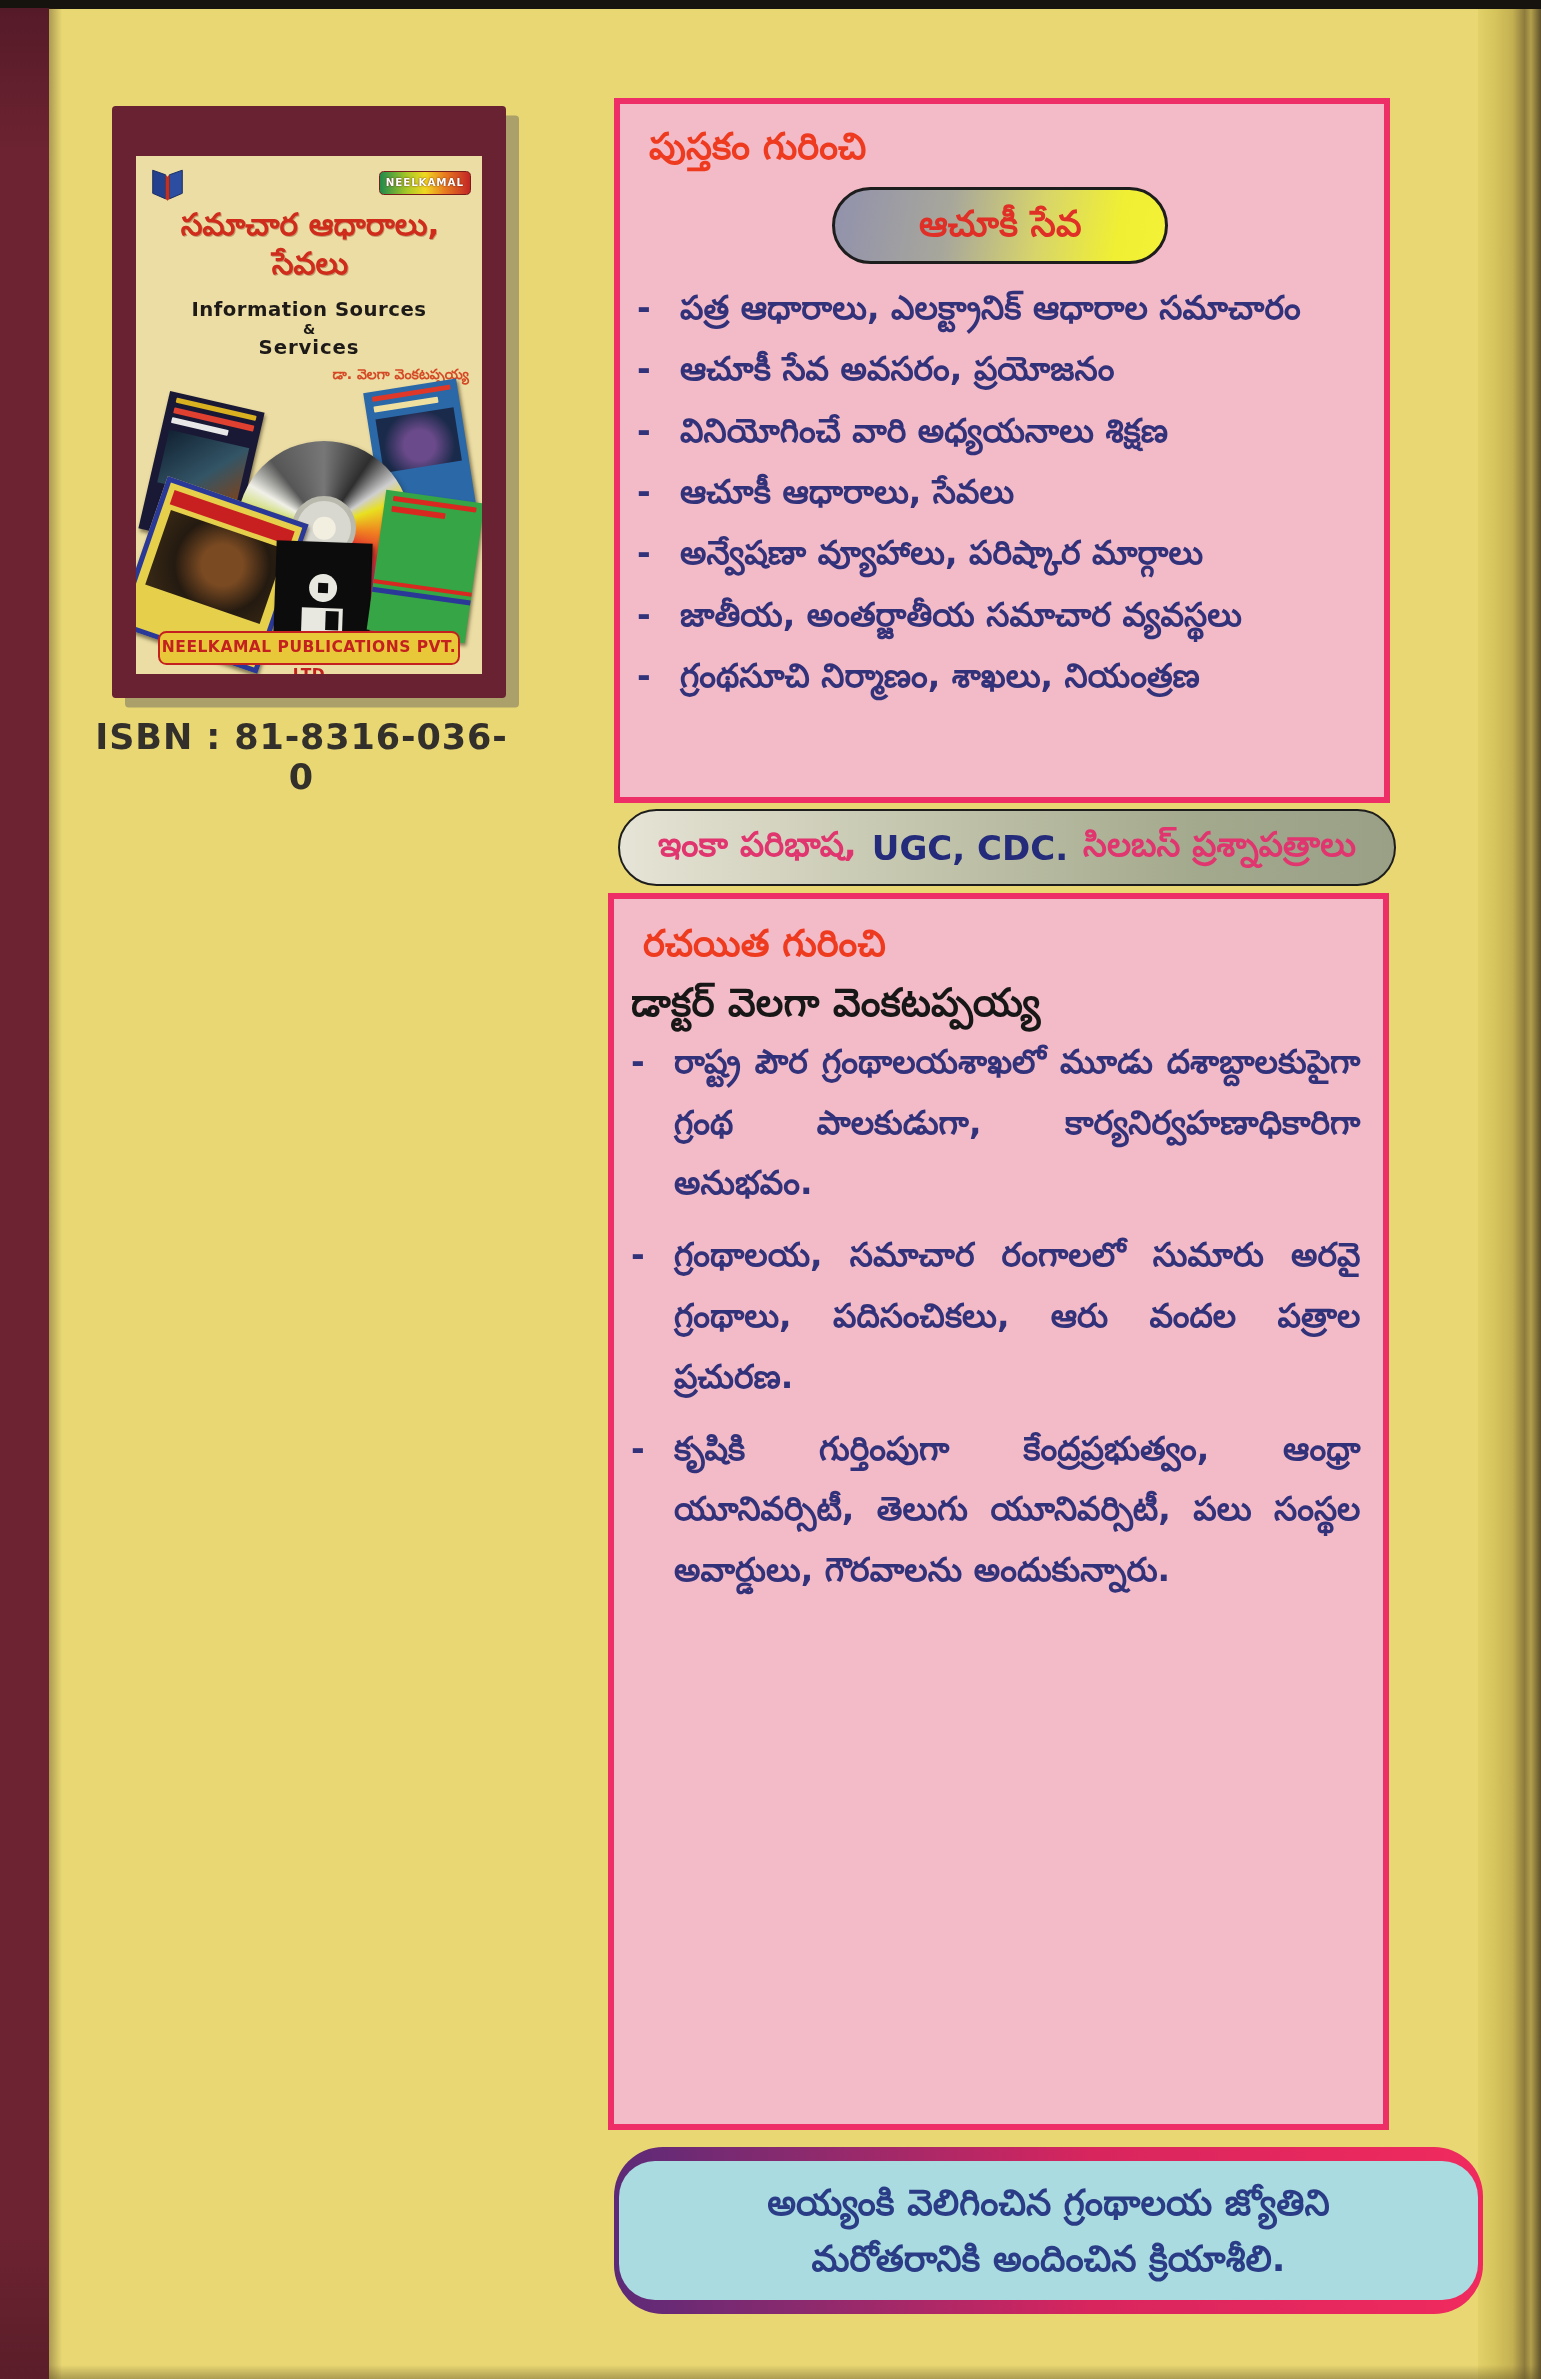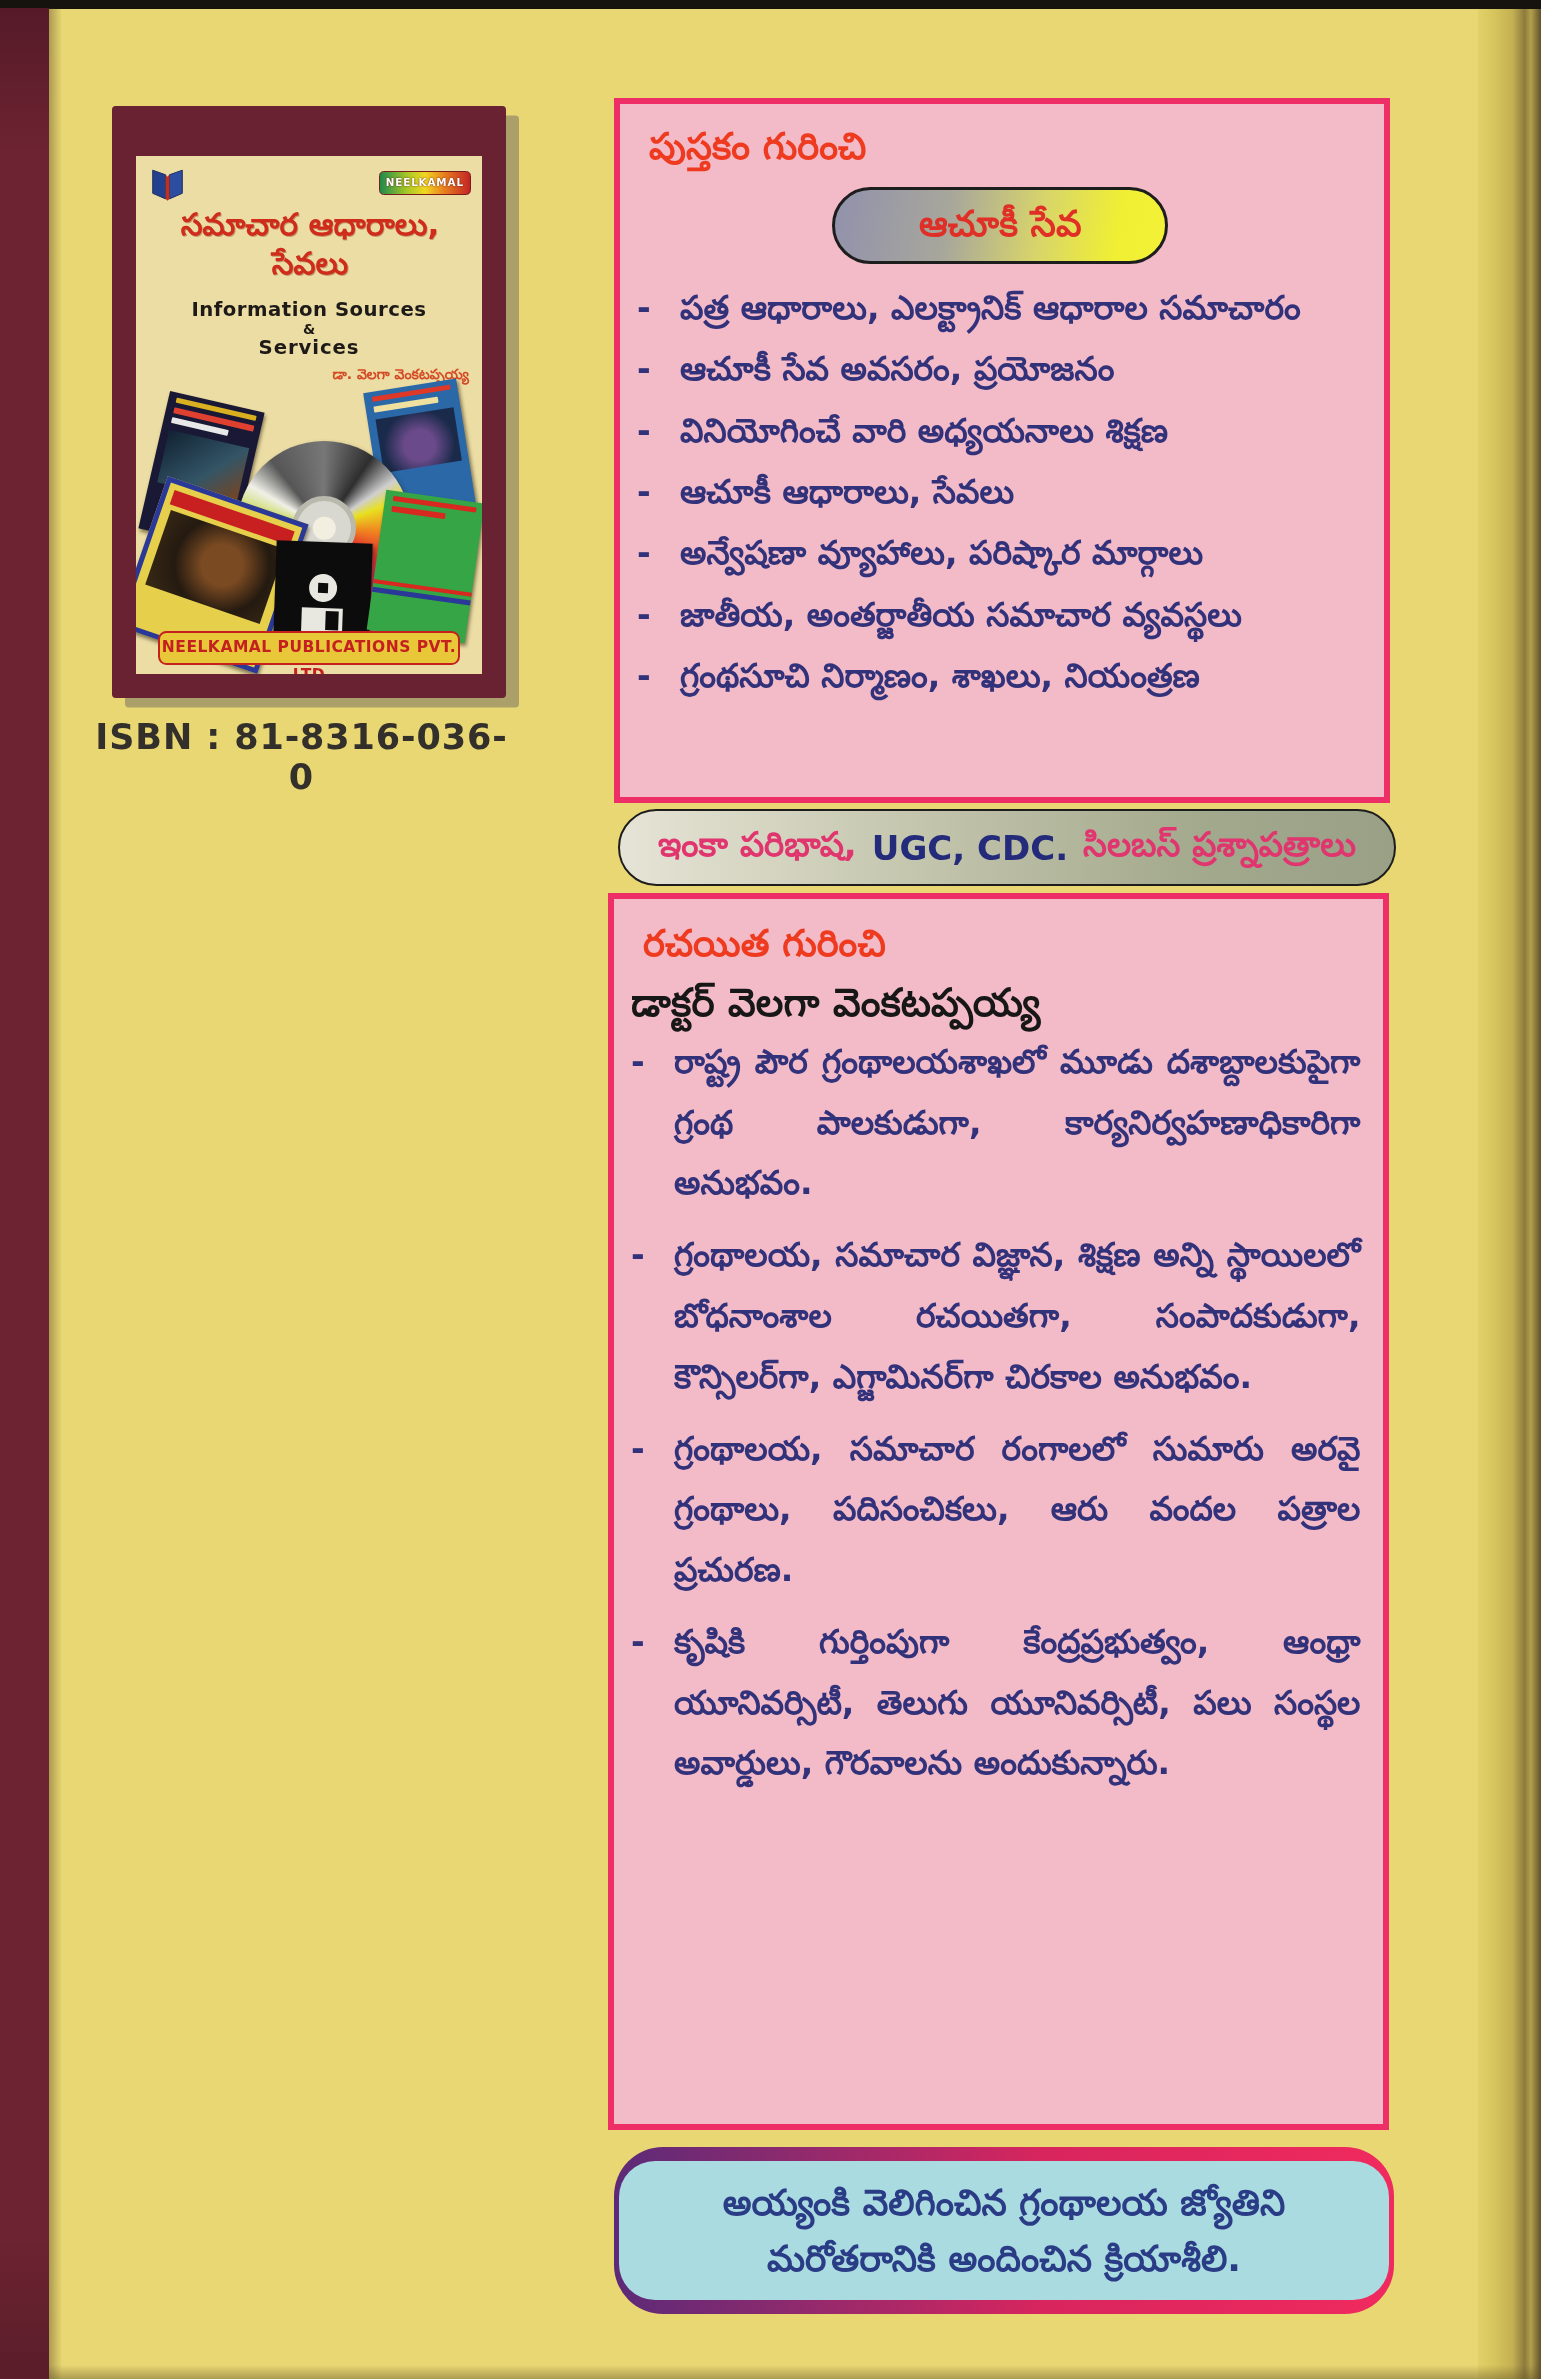--- a/index.html
+++ b/index.html
@@ -96,21 +96,21 @@
   
   .extras{position:absolute;left:618px;top:809px;width:778px;height:77px;box-sizing:border-box;
     border:2.8px solid #1d1d1d;border-radius:42px;
     background:linear-gradient(90deg,#e6e4d6 0%,#c2c4ab 40%,#a3a98d 75%,#99a086 100%);
     display:flex;align-items:center;justify-content:center;gap:15px;
     font-size:34px;font-weight:bold;white-space:nowrap;}
   .ex-pink{color:#e0356e;}
   .ex-navy{color:#232b7a;}
 
   
-  .tagline{position:absolute;left:614px;top:2147px;width:780px;height:167px;box-sizing:border-box;
+  .tagline{position:absolute;left:614px;top:2147px;width:869px;height:167px;box-sizing:border-box;
     border-radius:49px;padding:14px 5px;
     background:linear-gradient(90deg,#5c2a78 0%,#8c2a6e 22%,#d8255e 55%,#f02a5e 100%);}
   .tagline-inner{width:100%;height:100%;background:#a9dbe1;border-radius:36px;
     display:flex;flex-direction:column;align-items:center;justify-content:center;
     color:#2b3c86;font-size:36px;font-weight:bold;line-height:1.55;}
 </style>
 </head>
 <body>
 
 <div class="page">
@@ -214,23 +214,20 @@
   </div>
 
   <section class="panel panel-author">
     <h2 class="panel-heading">రచయిత గురించి</h2>
     <div class="author-name">డాక్టర్ వెలగా వెంకటప్పయ్య</div>
     <ul class="blist">
       <li>
           <span>రాష్ట్ర పౌర గ్రంథాలయశాఖలో మూడు దశాబ్దాలకుపైగా గ్రంథ పాలకుడుగా, కార్యనిర్వహణాధికారిగా అనుభవం.</span>
         </li>
       <li>
-          <span>గ్రంథాలయ, సమాచార విజ్ఞాన, శిక్షణ అన్ని స్థాయిలలో బోధనాంశాల రచయితగా, సంపాదకుడుగా, కౌన్సిలర్‌గా, ఎగ్జామినర్‌గా చిరకాల అనుభవం.</span>
-        </li>
-      <li>
           <span>గ్రంథాలయ, సమాచార రంగాలలో సుమారు అరవై గ్రంథాలు, పదిసంచికలు, ఆరు వందల పత్రాల ప్రచురణ.</span>
         </li>
       <li>
           <span>కృషికి గుర్తింపుగా కేంద్రప్రభుత్వం, ఆంధ్రా యూనివర్సిటీ, తెలుగు యూనివర్సిటీ, పలు సంస్థల అవార్డులు, గౌరవాలను అందుకున్నారు.</span>
         </li>
     </ul>
   </section>
 
   <div class="tagline">
     <div class="tagline-inner">

